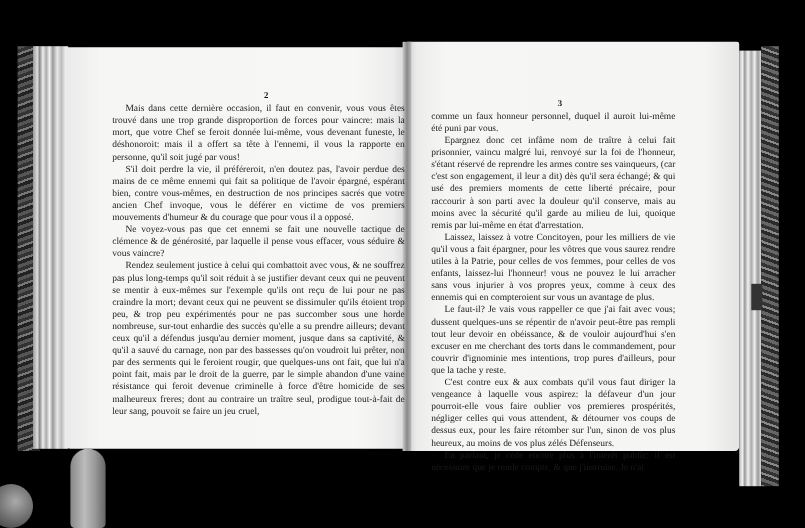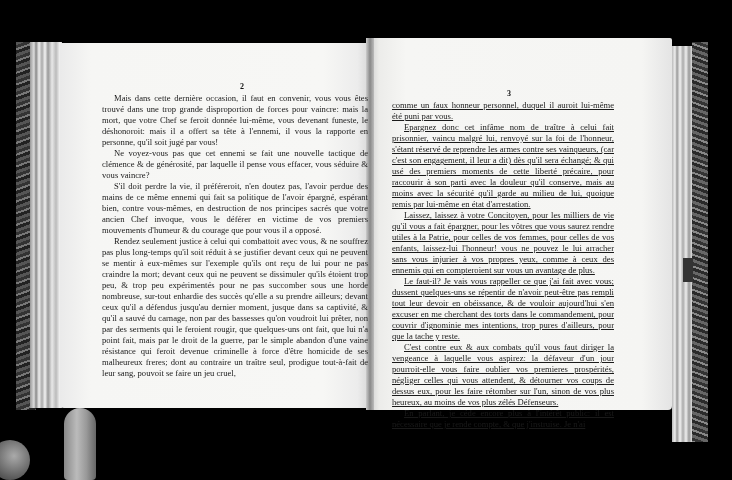--- a/index.html
+++ b/index.html
@@ -55,42 +55,42 @@
       border-radius: 50%;
     }
     .page-num {
       position: absolute; font-size: 8px; color: #111; font-weight: bold;
     }
     .text-block {
       position: absolute; font-size: 8.6px; line-height: 11px; color: #1a1a1a; text-align: justify;
     }
     .text-block p { margin: 0; text-indent: 12px; }
     .left-text { left: 102px; top: 93px; width: 266px; }
-    .right-text { left: 392px; top: 100px; width: 222px; text-decoration: underline; }
+    .right-text { left: 392px; top: 100px; width: 222px; }
   </style>
 </head>
 <body>
 
 <div class="book">
   <div class="cover-left"></div>
   <div class="edges-left"></div>
   <div class="page page-left"></div>
   <div class="page page-right"></div>
   <div class="gutter"></div>
   <div class="edges-right"></div>
   <div class="cover-right"></div>
   <div class="ribbon"></div>
 
   <div class="page-num" style="left:240px; top:82px;">2</div>
   <div class="page-num" style="left:507px; top:89px;">3</div>
 
   <div class="text-block left-text">
     <p>Mais dans cette dernière occasion, il faut en convenir, vous vous êtes trouvé dans une trop grande disproportion de forces pour vaincre: mais la mort, que votre Chef se feroit donnée lui-même, vous devenant funeste, le déshonoroit: mais il a offert sa tête à l'ennemi, il vous la rapporte en personne, qu'il soit jugé par vous!</p>
+    <p>S'il doit perdre la vie, il préféreroit, n'en doutez pas, l'avoir perdue des mains de ce même ennemi qui fait sa politique de l'avoir épargné, espérant bien, contre vous-mêmes, en destruction de nos principes sacrés que votre ancien Chef invoque, vous le déférer en victime de vos premiers mouvements d'humeur &amp; du courage que pour vous il a opposé.</p>
     <p>Ne voyez-vous pas que cet ennemi se fait une nouvelle tactique de clémence &amp; de générosité, par laquelle il pense vous effacer, vous séduire &amp; vous vaincre?</p>
-    <p>S'il doit perdre la vie, il préféreroit, n'en doutez pas, l'avoir perdue des mains de ce même ennemi qui fait sa politique de l'avoir épargné, espérant bien, contre vous-mêmes, en destruction de nos principes sacrés que votre ancien Chef invoque, vous le déférer en victime de vos premiers mouvements d'humeur &amp; du courage que pour vous il a opposé.</p>
     <p>Rendez seulement justice à celui qui combattoit avec vous, &amp; ne souffrez pas plus long-temps qu'il soit réduit à se justifier devant ceux qui ne peuvent se mentir à eux-mêmes sur l'exemple qu'ils ont reçu de lui pour ne pas craindre la mort; devant ceux qui ne peuvent se dissimuler qu'ils étoient trop peu, &amp; trop peu expérimentés pour ne pas succomber sous une horde nombreuse, sur-tout enhardie des succès qu'elle a su prendre ailleurs; devant ceux qu'il a défendus jusqu'au dernier moment, jusque dans sa captivité, &amp; qu'il a sauvé du carnage, non par des bassesses qu'on voudroit lui prêter, non par des serments qui le feroient rougir, que quelques-uns ont fait, que lui n'a point fait, mais par le droit de la guerre, par le simple abandon d'une vaine résistance qui feroit devenue criminelle à force d'être homicide de ses malheureux freres; dont au contraire un traître seul, prodigue tout-à-fait de leur sang, pouvoit se faire un jeu cruel,</p>
   </div>
 
   <div class="text-block right-text">
     <p style="text-indent:0">comme un faux honneur personnel, duquel il auroit lui-même été puni par vous.</p>
     <p>Epargnez donc cet infâme nom de traître à celui fait prisonnier, vaincu malgré lui, renvoyé sur la foi de l'honneur, s'étant réservé de reprendre les armes contre ses vainqueurs, (car c'est son engagement, il leur a dit) dès qu'il sera échangé; &amp; qui usé des premiers moments de cette liberté précaire, pour raccourir à son parti avec la douleur qu'il conserve, mais au moins avec la sécurité qu'il garde au milieu de lui, quoique remis par lui-même en état d'arrestation.</p>
     <p>Laissez, laissez à votre Concitoyen, pour les milliers de vie qu'il vous a fait épargner, pour les vôtres que vous saurez rendre utiles à la Patrie, pour celles de vos femmes, pour celles de vos enfants, laissez-lui l'honneur! vous ne pouvez le lui arracher sans vous injurier à vos propres yeux, comme à ceux des ennemis qui en compteroient sur vous un avantage de plus.</p>
     <p>Le faut-il? Je vais vous rappeller ce que j'ai fait avec vous; dussent quelques-uns se répentir de n'avoir peut-être pas rempli tout leur devoir en obéissance, &amp; de vouloir aujourd'hui s'en excuser en me cherchant des torts dans le commandement, pour couvrir d'ignominie mes intentions, trop pures d'ailleurs, pour que la tache y reste.</p>
     <p>C'est contre eux &amp; aux combats qu'il vous faut diriger la vengeance à laquelle vous aspirez: la défaveur d'un jour pourroit-elle vous faire oublier vos premieres prospérités, négliger celles qui vous attendent, &amp; détourner vos coups de dessus eux, pour les faire rétomber sur l'un, sinon de vos plus heureux, au moins de vos plus zélés Défenseurs.</p>
     <p>En parlant, je céde encore plus à l'intérêt public: il est nécessaire que je rende compte, &amp; que j'instruise. Je n'ai</p>

